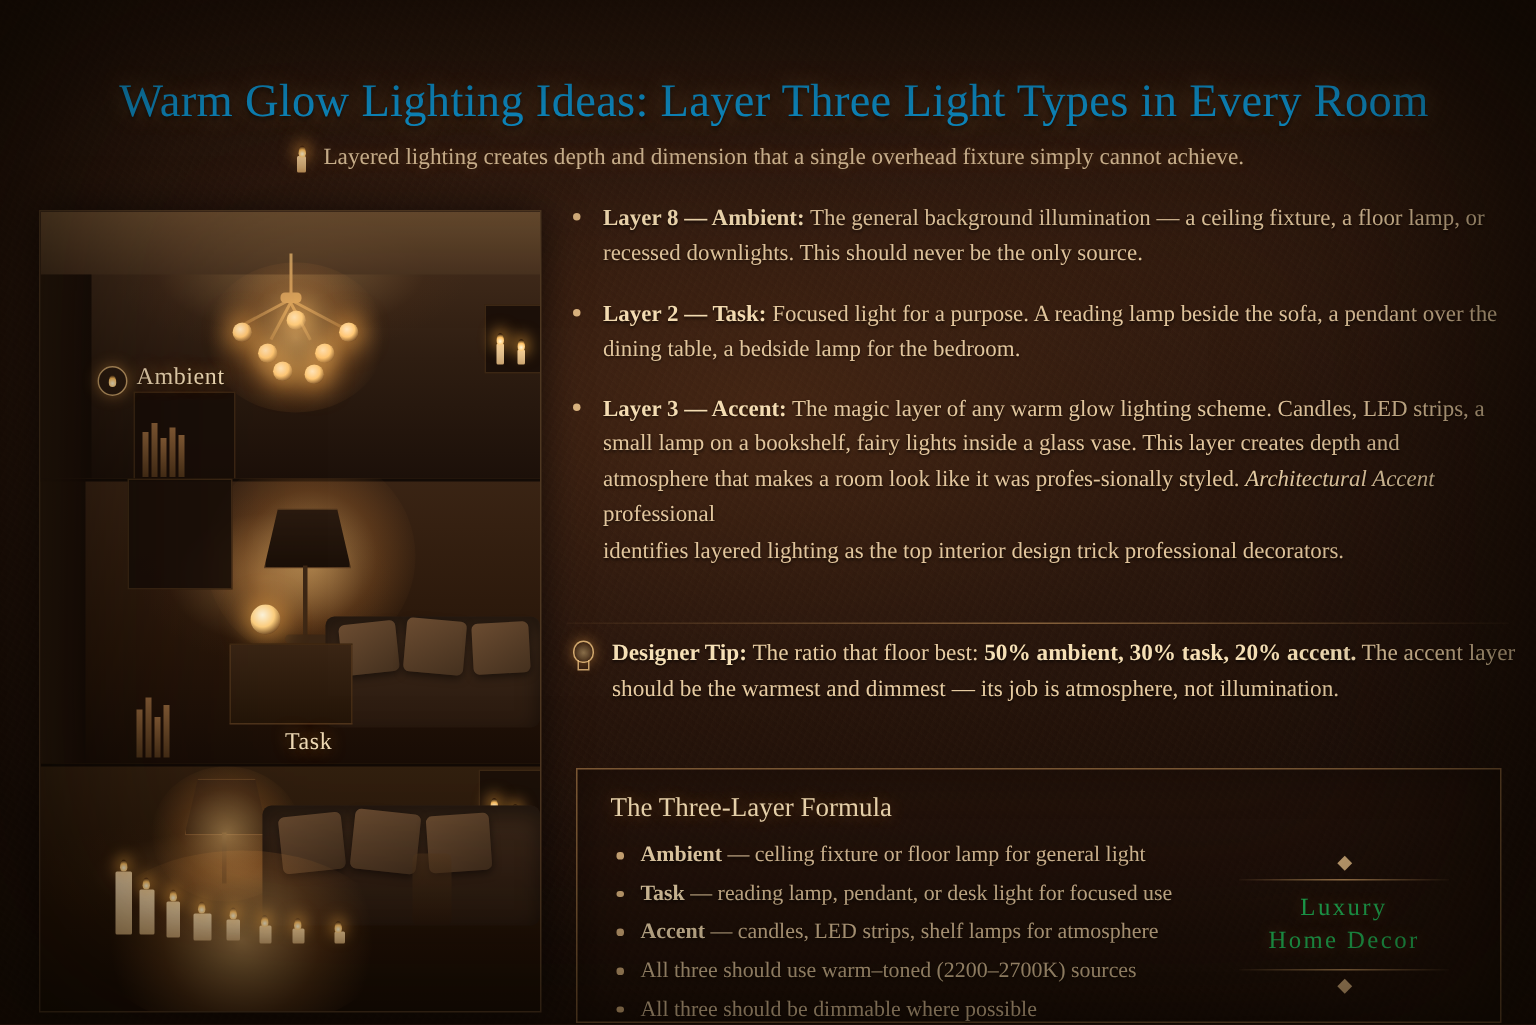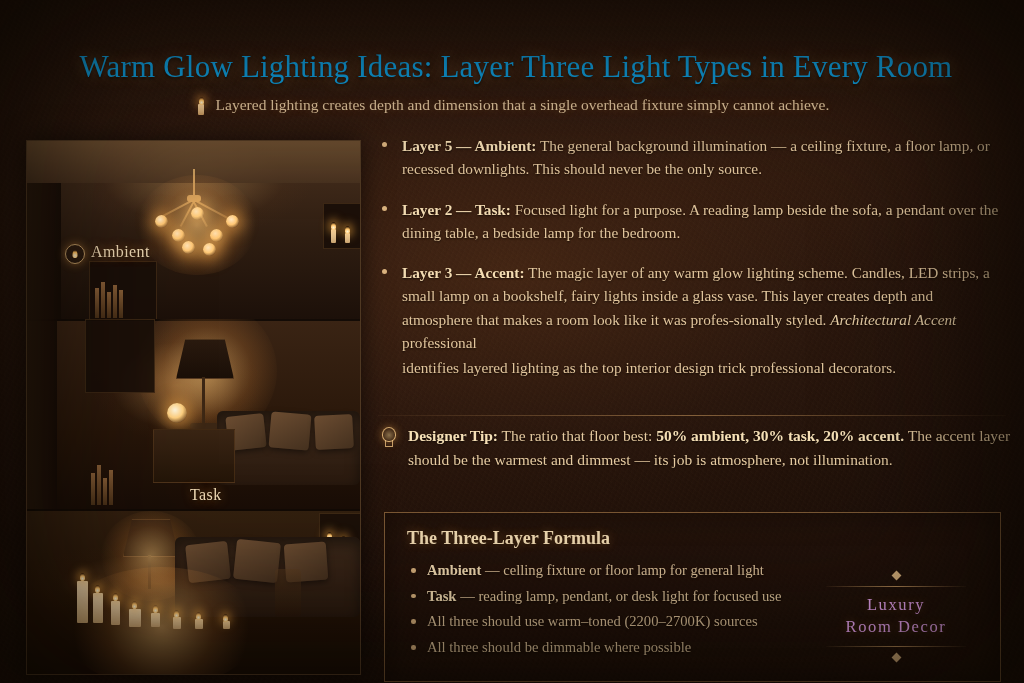--- a/index.html
+++ b/index.html
@@ -333,21 +333,20 @@
     background: rgba(40,22,12,0.32);
     box-shadow: inset 0 0 30px rgba(0,0,0,0.35);
   }
   .formula-title {
     position: absolute;
     left: 22px;
     top: 15px;
     font-size: 18px;
     color: #f3dcb3;
     text-shadow: 0 0 10px rgba(255,175,80,0.3);
-    font-weight: bold;
   }
   .formula-list {
     position: absolute;
     left: 24px;
     top: 48px;
     width: 440px;
     margin: 0;
     padding: 0;
     list-style: none;
   }
@@ -378,21 +377,21 @@
   }
   .brand-line {
     height: 1px;
     background: linear-gradient(90deg, rgba(200,150,90,0.05), rgba(215,165,105,0.8), rgba(200,150,90,0.05));
     margin: 7px auto;
     width: 140px;
   }
   .brand-name {
     font-size: 16.5px;
     letter-spacing: 1.6px;
-    color: #f0abfc;
+    color: #22c55e;
     text-shadow: 0 0 10px rgba(255,175,80,0.3);
     line-height: 1.35;
   }
   .brand-diamond {
     width: 7px; height: 7px;
     background: #d9b27e;
     transform: rotate(45deg);
     margin: 3px auto;
   }
 </style>
@@ -512,21 +511,21 @@
     <div class="label-badge" style="left:118px; top:45px; opacity:0;"></div>
   </div>
 
   <div class="photo-label" style="left:163px; top:345px;">Task</div>
 </div>
 
 <div class="layers">
 
   <div class="layer-item">
     <span class="dot"></span>
-    <b>Layer 5 — Ambient:</b><span> The general background illumination — a ceiling fixture, a floor lamp, or recessed downlights. This should never be the only source.</span>
+    <b>Layer 8 — Ambient:</b><span> The general background illumination — a ceiling fixture, a floor lamp, or recessed downlights. This should never be the only source.</span>
   </div>
 
   <div class="layer-item">
     <span class="dot"></span>
     <b>Layer 2 — Task:</b><span> Focused light for a purpose. A reading lamp beside the sofa, a pendant over the dining table, a bedside lamp for the bedroom.</span>
   </div>
 
   <div class="layer-item">
     <span class="dot"></span>
     <b>Layer 3 — Accent:</b><span> The magic layer of any warm glow lighting scheme. Candles, LED strips, a small lamp on a bookshelf, fairy lights inside a glass vase. This layer creates depth and atmosphere that makes a room look like it was profes-sionally styled. </span><i>Architectural Accent</i><span> professional</span>
@@ -552,31 +551,35 @@
     <li>
       <span class="dot"></span>
       <b>Ambient</b><span> — celling fixture or floor lamp for general light</span>
     </li>
     <li>
       <span class="dot"></span>
       <b>Task</b><span> — reading lamp, pendant, or desk light for focused use</span>
     </li>
     <li>
       <span class="dot"></span>
+      <b>Accent</b><span> — candles, LED strips, shelf lamps for atmosphere</span>
+    </li>
+    <li>
+      <span class="dot"></span>
       <span>All three should use warm–toned (2200–2700K) sources</span>
     </li>
     <li>
       <span class="dot"></span>
       <span>All three should be dimmable where possible</span>
     </li>
   </ul>
 
   <div class="brand">
     <div class="brand-diamond"></div>
     <div class="brand-line"></div>
     <div class="brand-name">Luxury</div>
-    <div class="brand-name">Room Decor</div>
+    <div class="brand-name">Home Decor</div>
     <div class="brand-line"></div>
     <div class="brand-diamond"></div>
   </div>
 </div>
 
 <div class="vignette"></div>
 
 </body></html>

